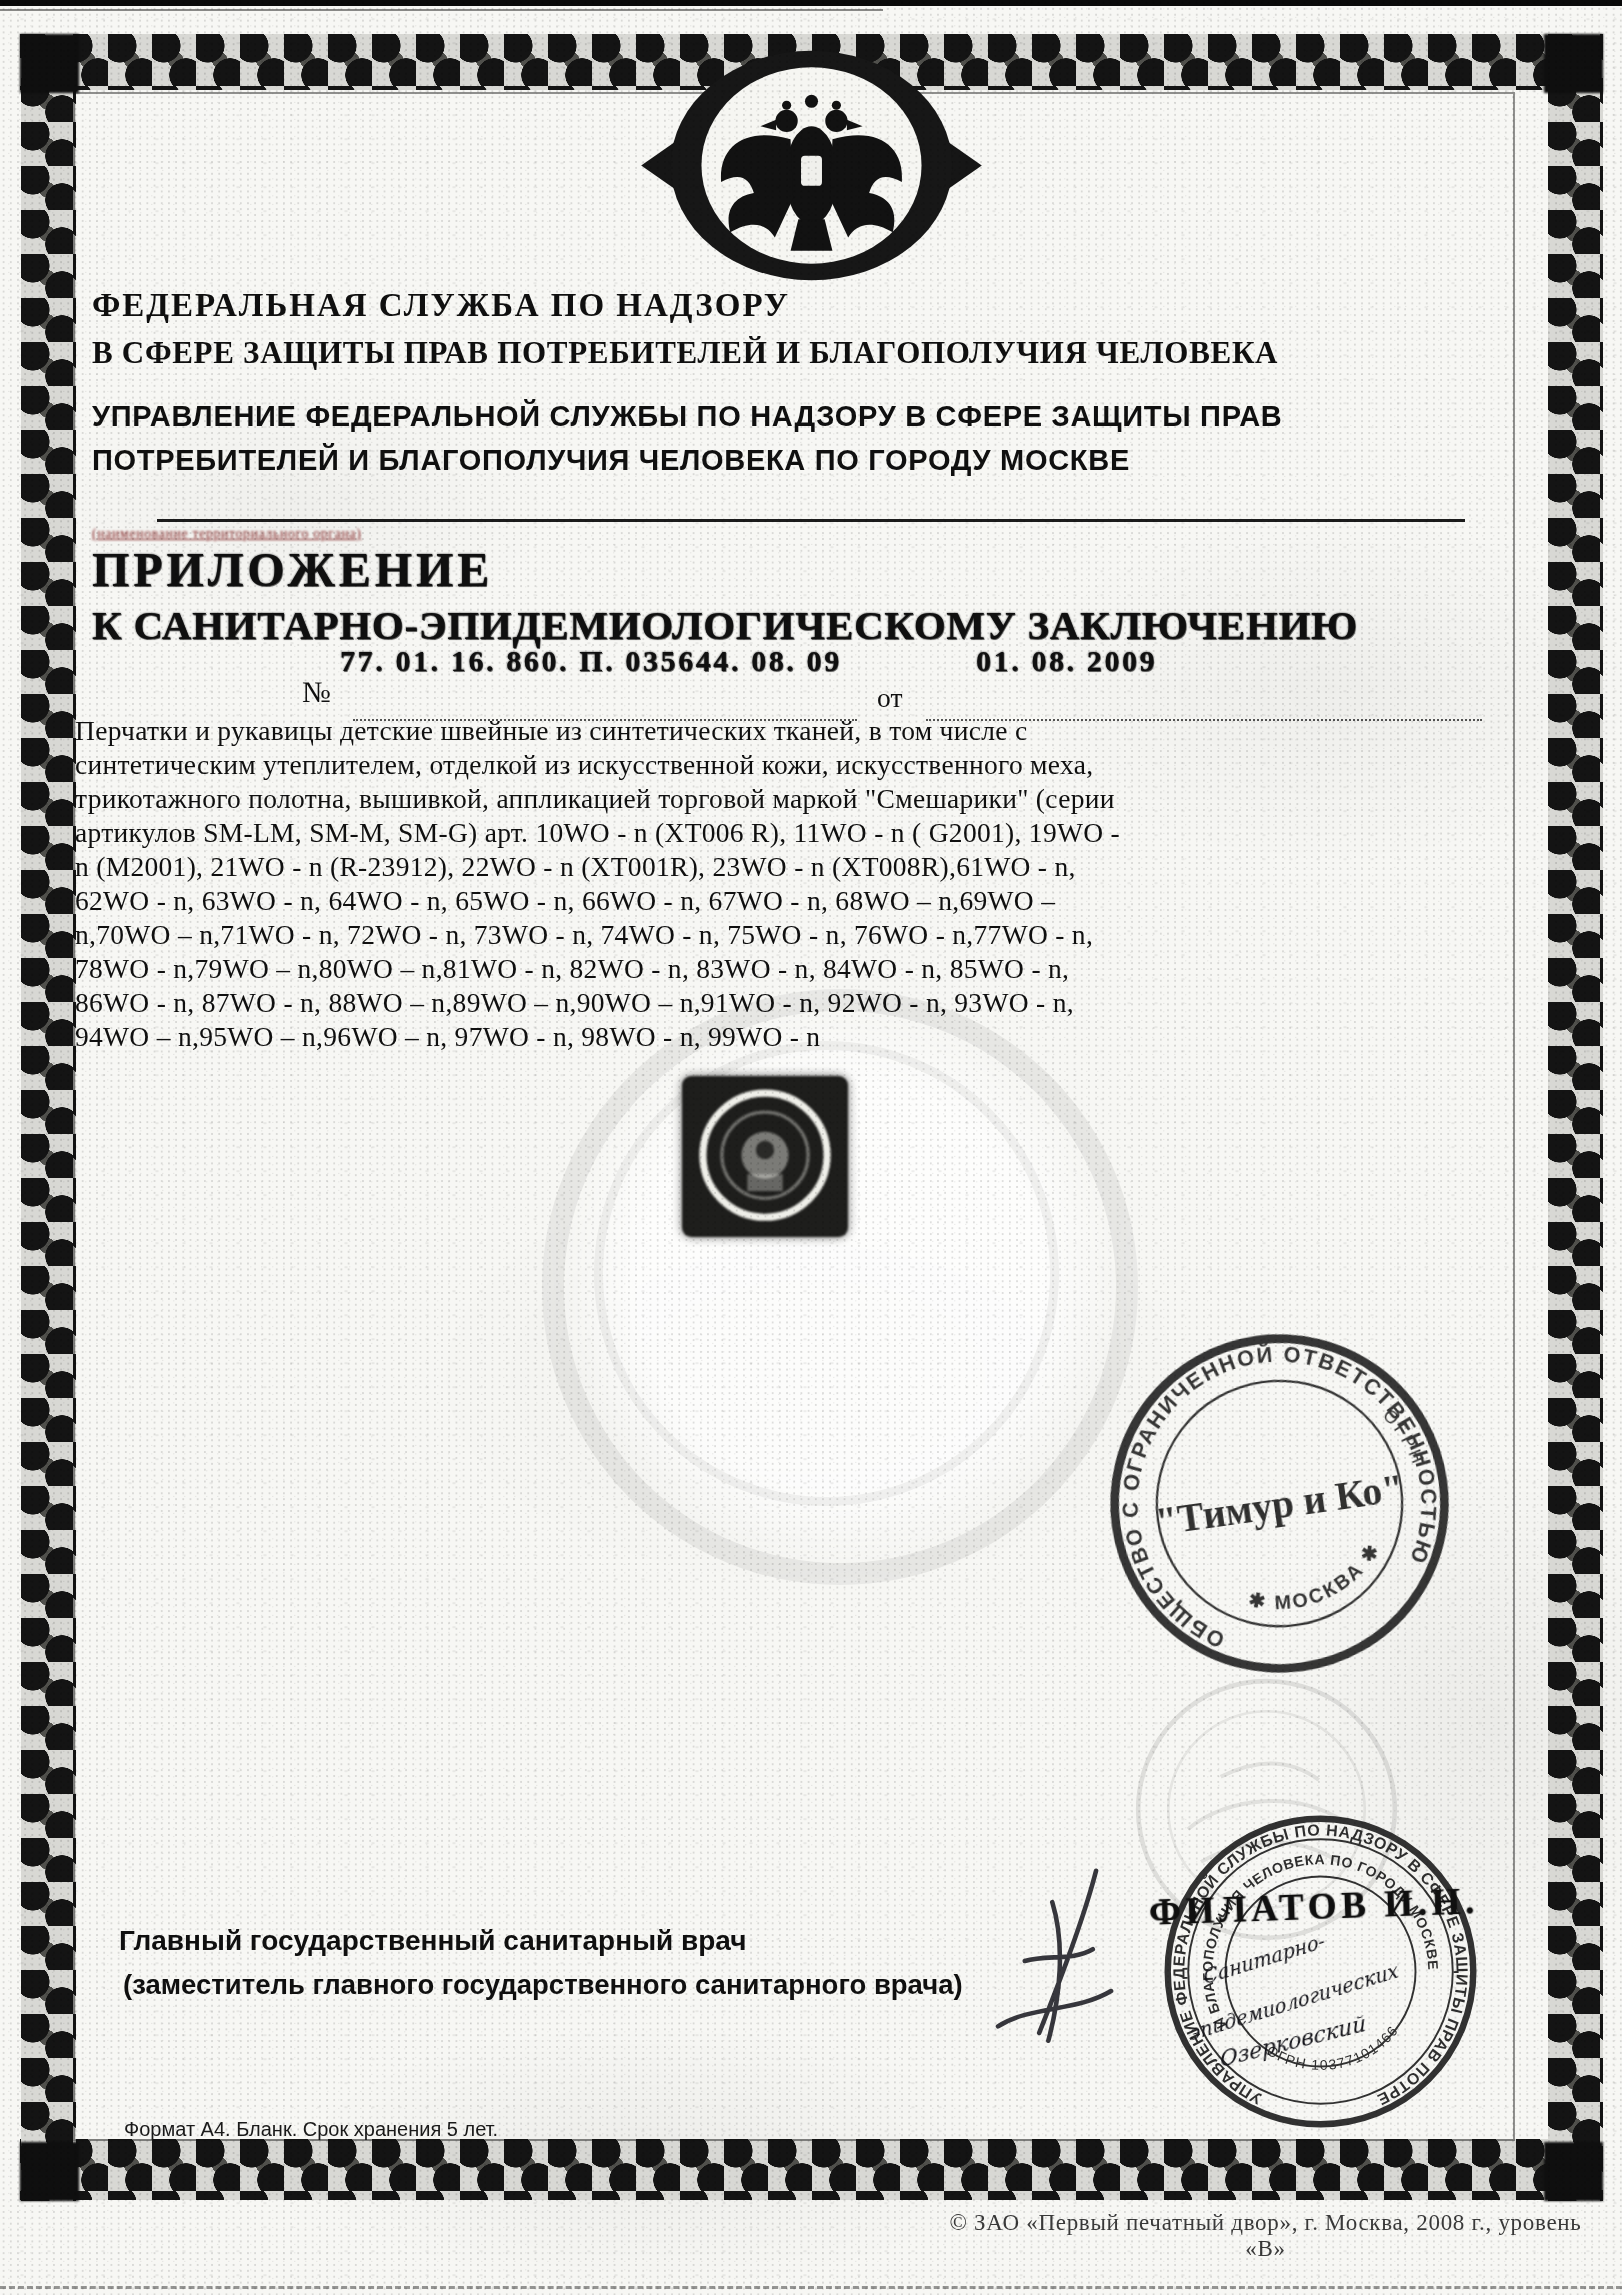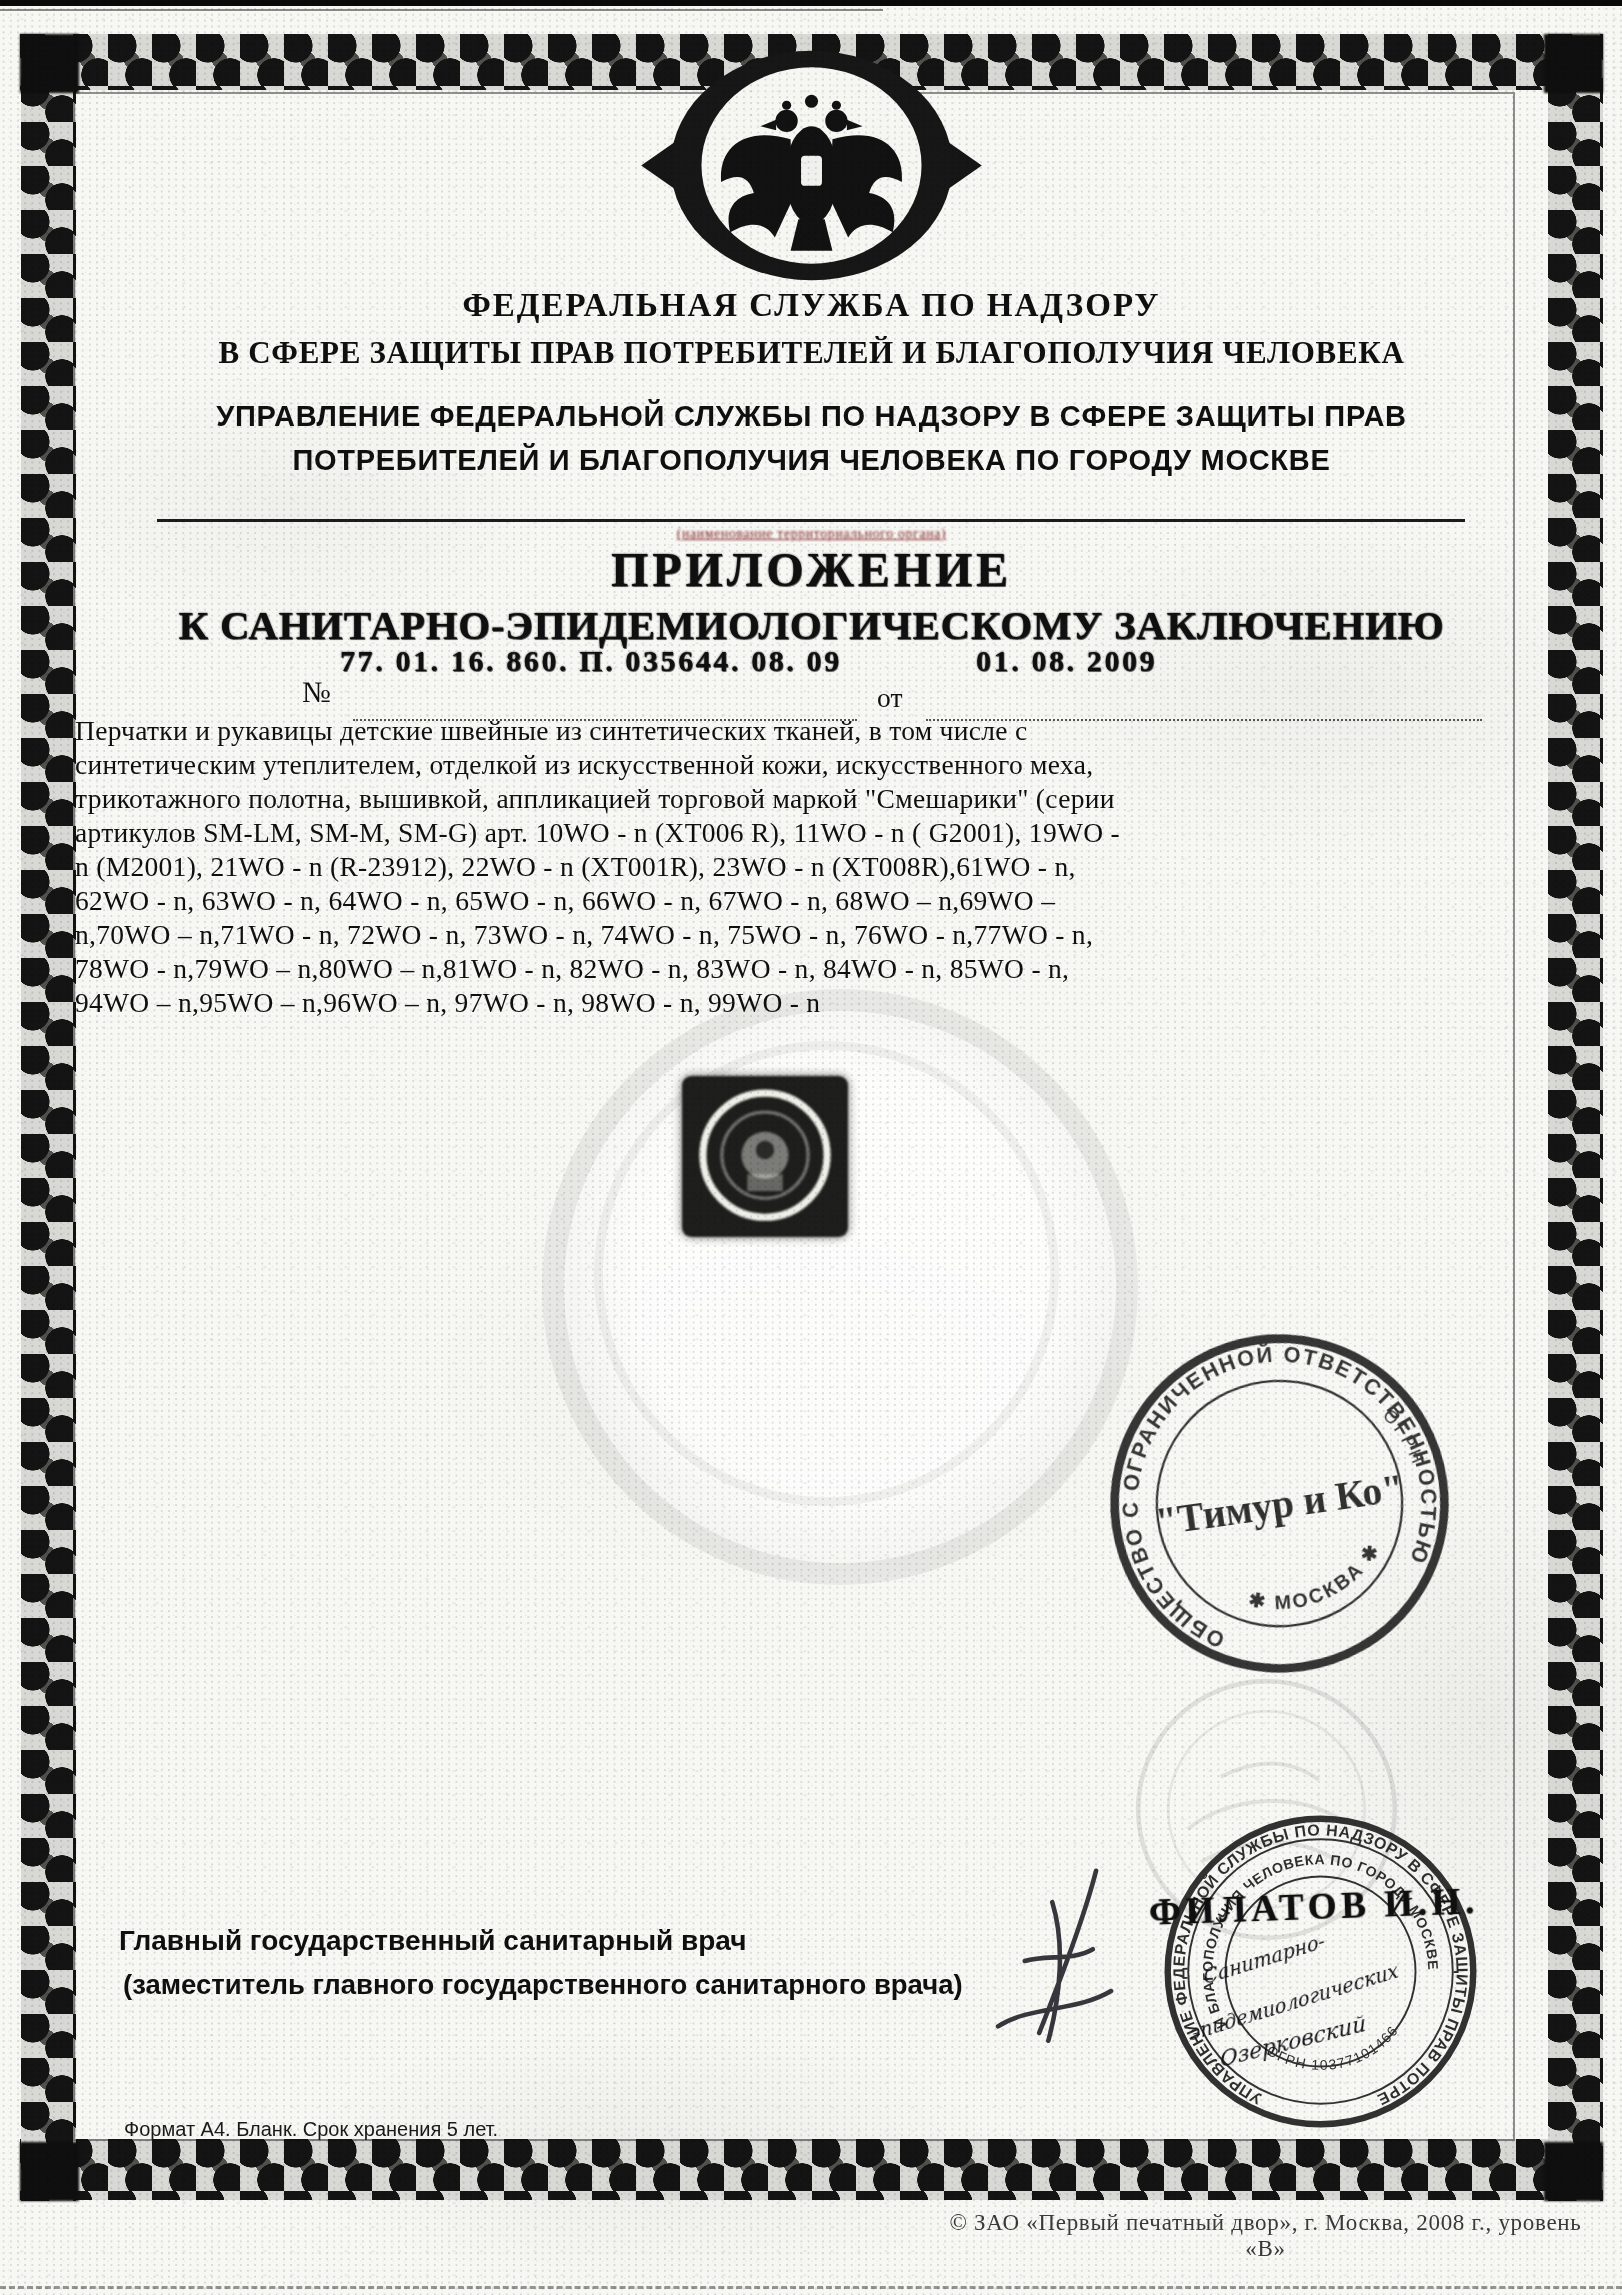--- a/index.html
+++ b/index.html
@@ -51,21 +51,21 @@
   #edge-top{position:absolute;left:0;top:0;width:1622px;height:5.9px;background:#0a0a0a;z-index:3;}
   #edge-top2{position:absolute;left:0;top:9.2px;width:883px;height:2px;background:rgba(0,0,0,.45);z-index:3;}
   #edge-bottom{position:absolute;left:0;top:2286px;width:1622px;height:3.3px;border-top:3.3px dashed rgba(0,0,0,.4);z-index:3;}
   #inner-rule{
     position:absolute;left:73px;top:92px;width:1438px;height:2045px;
     border:2px solid rgba(15,15,15,.45);z-index:3;filter:blur(0.5px);
   }
   
   .ink{filter:blur(0.4px);}
   .ink-heavy{filter:blur(0.7px);text-shadow:0 0 2px rgba(0,0,0,.85),0.7px 0.7px 0 rgba(0,0,0,.5);}
-  .ctr{position:absolute;left:92px;width:1439px;text-align:center;z-index:10;}
+  .ctr{position:absolute;left:92px;width:1439px;text-align:left;z-index:10;}
   .serifB{font-family:"Liberation Serif",serif;font-weight:bold;}
   .sansB{font-family:"Liberation Sans",sans-serif;font-weight:bold;}
   #hdr1{top:287px;font-size:33px;letter-spacing:2px;}
   #hdr2{top:335px;font-size:31px;letter-spacing:0.7px;}
   #hdr3{top:400px;font-size:29px;letter-spacing:0.7px;}
   #hdr4{top:444px;font-size:29px;letter-spacing:0.7px;}
   #divider{position:absolute;left:157px;top:519px;width:1308px;height:3.3px;background:#1c1c1c;z-index:10;filter:blur(0.5px);}
   #divider-caption{top:526px;font-size:13.7px;color:#7f1d1d;filter:blur(0.9px);letter-spacing:0.7px;text-decoration:underline;}
   #title1{top:542px;font-size:48px;letter-spacing:3.9px;}
   #title2{top:601px;font-size:41px;letter-spacing:0.7px;}
@@ -181,20 +181,21 @@
 
   <div id="body-text" class="ink">
     <div>Перчатки и рукавицы детские швейные из синтетических тканей, в том числе с</div>
     <div>синтетическим утеплителем, отделкой из искусственной кожи, искусственного меха,</div>
     <div>трикотажного полотна, вышивкой, аппликацией торговой маркой "Смешарики" (серии</div>
     <div>артикулов SM-LM, SM-M, SM-G) арт. 10WO - n (XT006 R), 11WO - n ( G2001), 19WO -</div>
     <div>n (M2001), 21WO - n (R-23912), 22WO - n (XT001R), 23WO - n (XT008R),61WO - n,</div>
     <div>62WO - n, 63WO - n, 64WO - n, 65WO - n, 66WO - n, 67WO - n, 68WO – n,69WO –</div>
     <div>n,70WO – n,71WO - n, 72WO - n, 73WO - n, 74WO - n, 75WO - n, 76WO - n,77WO - n,</div>
     <div>78WO - n,79WO – n,80WO – n,81WO - n, 82WO - n, 83WO - n, 84WO - n, 85WO - n,</div>
+    <div>86WO - n, 87WO - n, 88WO – n,89WO – n,90WO – n,91WO - n, 92WO - n, 93WO - n,</div>
     <div>94WO – n,95WO – n,96WO – n, 97WO - n, 98WO - n, 99WO - n</div>
   </div>
 
   <div id="watermark"></div>
   <div id="watermark2"></div>
   <div id="seal-square">
     <svg width="166" height="161" viewBox="0 0 254 246">
       <circle cx="127" cy="121" r="95" fill="none" stroke="#efefe9" stroke-width="11"></circle>
       <circle cx="127" cy="121" r="66" fill="none" stroke="rgba(240,240,235,.4)" stroke-width="5"></circle>
       <circle cx="127" cy="121" r="36" fill="#c9c9c2" opacity=".55"></circle>

